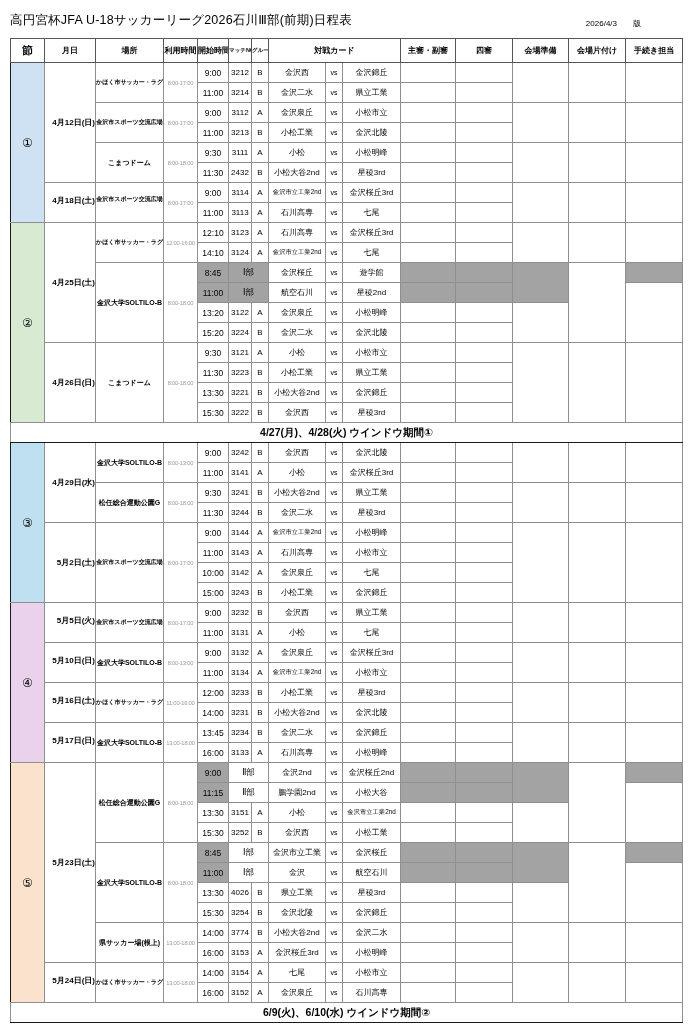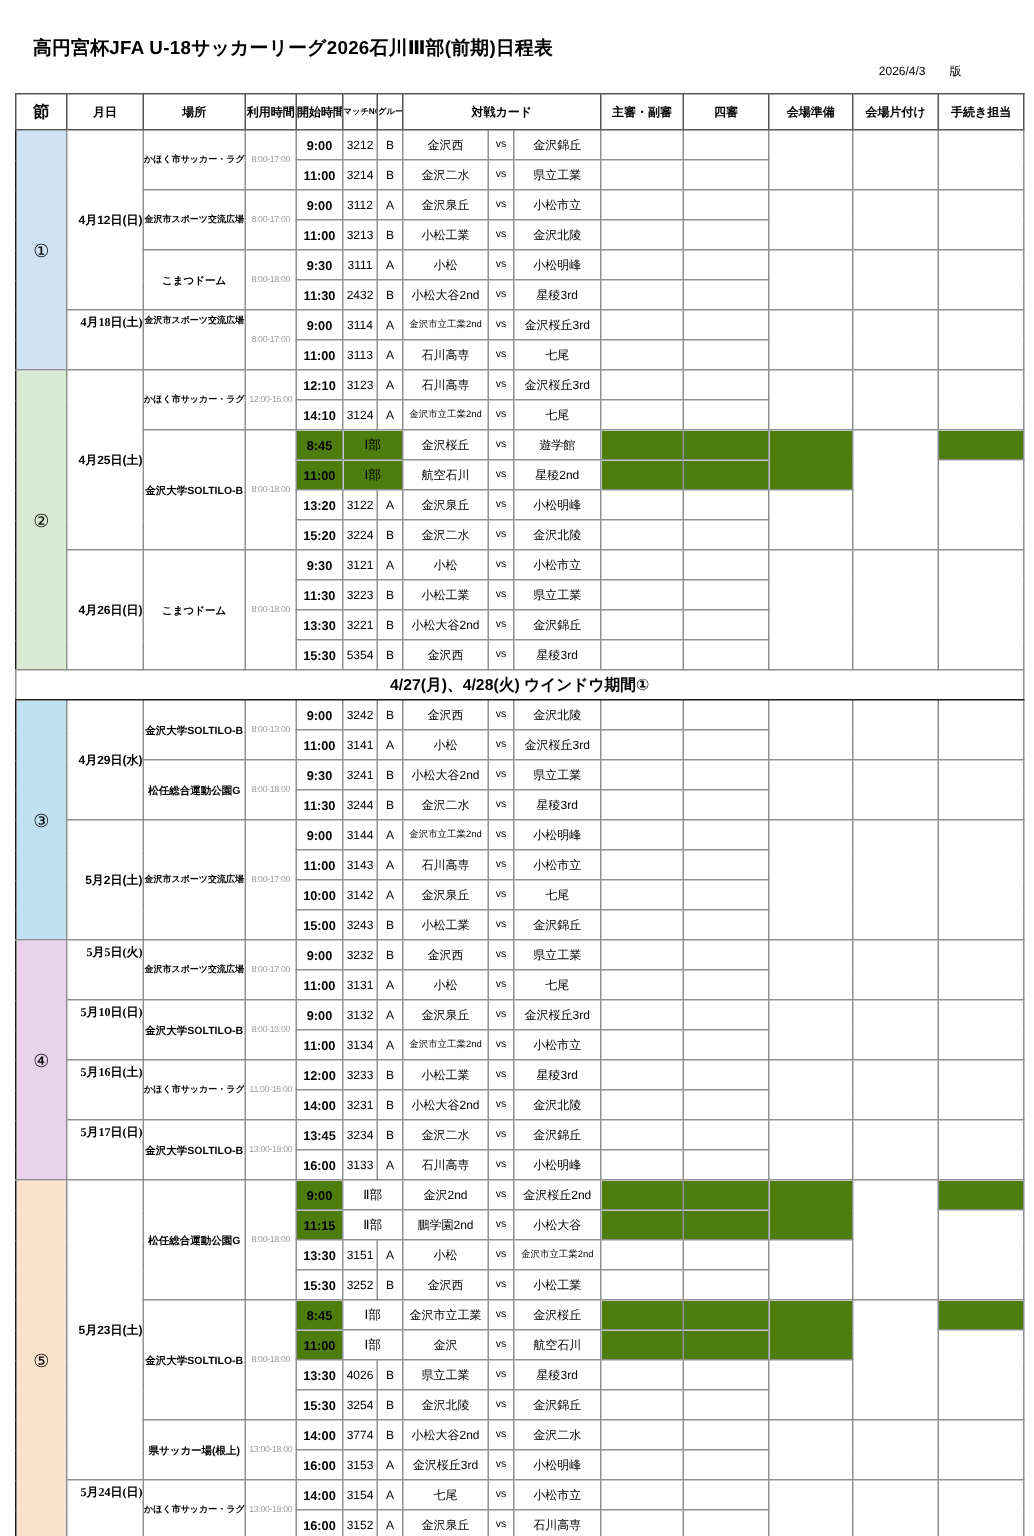--- a/index.html
+++ b/index.html
@@ -3,21 +3,21 @@
 <meta charset="utf-8">
 <style>
   html,body { margin:0; padding:0; background:#ffffff; }
   body {
     width:689px; height:1024px;
     font-family:"Liberation Sans","DejaVu Sans",sans-serif;
     color:#000; overflow:hidden;
   }
   .page { padding:8px 6px 0 10px; }
   .header-row { display:flex; justify-content:space-between; align-items:flex-end; margin:4px 0 9px 0; }
-  .page-title { font-size:12.5px; font-weight:700; margin:12px; letter-spacing:.2px; }
+  .page-title { font-size:12.5px; font-weight:400; margin:0; letter-spacing:.2px; }
   .version { font-size:8px; font-weight:400; padding-right:42px; white-space:nowrap; }
   .version .vlabel { margin-left:16px; }
 
   table.sched {
     border-collapse:collapse; table-layout:fixed; width:672px;
     border:1.6px solid #1a1a1a;
   }
   th,td {
     border:1px solid #8f8f8f;
     padding:0; text-align:center; vertical-align:middle;
@@ -27,30 +27,30 @@
   tbody tr { height:20px; }
   th { font-size:8px; font-weight:700; background:#fff; border-color:#555; }
   th.c-sec { font-size:11px; }
   th.c-tiny { font-size:5.5px; }
 
   td.sec   { font-size:12px; border-left:1.6px solid #1a1a1a; }
   td.date  { font-size:8px; font-weight:700;text-align:right; }
   td.venue { font-size:7px; font-weight:700; }
   td.venue.v-small { font-size:6px; }
   td.usetime { font-size:5.8px; color:#9a9a9a; letter-spacing:-0.2px; }
-  td.start { font-size:8.5px; font-weight:700; }
+  td.start { font-size:8.5px; font-weight:400; }
   td.mno   { font-size:8px;margin-left:32px; }
   td.grp   { font-size:8px; }
   td.division { font-size:8.5px; }
   td.home, td.away { font-size:8px; }
   td.t-small { font-size:6.3px; }
   td.vs { font-size:7px; }
-  td.top { vertical-align:top; padding-top:2px;font-family:Liberation Serif, serif; }
+  td.top { vertical-align:top; padding-top:12px; }
 
-  td.gray { background:#4d7c0f; }
+  td.gray { background:#a3a3a3; }
 
   tr.sec-top td { border-top:1.6px solid #1a1a1a; }
   tr.blk-top td { border-top:1px solid #3a3a3a; }
   tr.banner-row td {
     font-size:10.5px; font-weight:700;
     border-top:1.6px solid #1a1a1a; border-bottom:1.6px solid #1a1a1a;
   }
 </style>
 </head>
 <body>
@@ -305,21 +305,21 @@
           <td class="mno">3221</td>
           <td class="grp">B</td>
           <td class="home">小松大谷2nd</td>
           <td class="vs">vs</td>
           <td class="away">金沢錦丘</td>
           <td class="ref"></td>
           <td class="fourth"></td>
         </tr>
         <tr>
           <td class="start">15:30</td>
-          <td class="mno">5354</td>
+          <td class="mno">3222</td>
           <td class="grp">B</td>
           <td class="home">金沢西</td>
           <td class="vs">vs</td>
           <td class="away">星稜3rd</td>
           <td class="ref"></td>
           <td class="fourth"></td>
         </tr>
         <tr class="banner-row">
           <td class="banner" colspan="15">4/27(月)、4/28(火) ウインドウ期間①</td>
         </tr>

